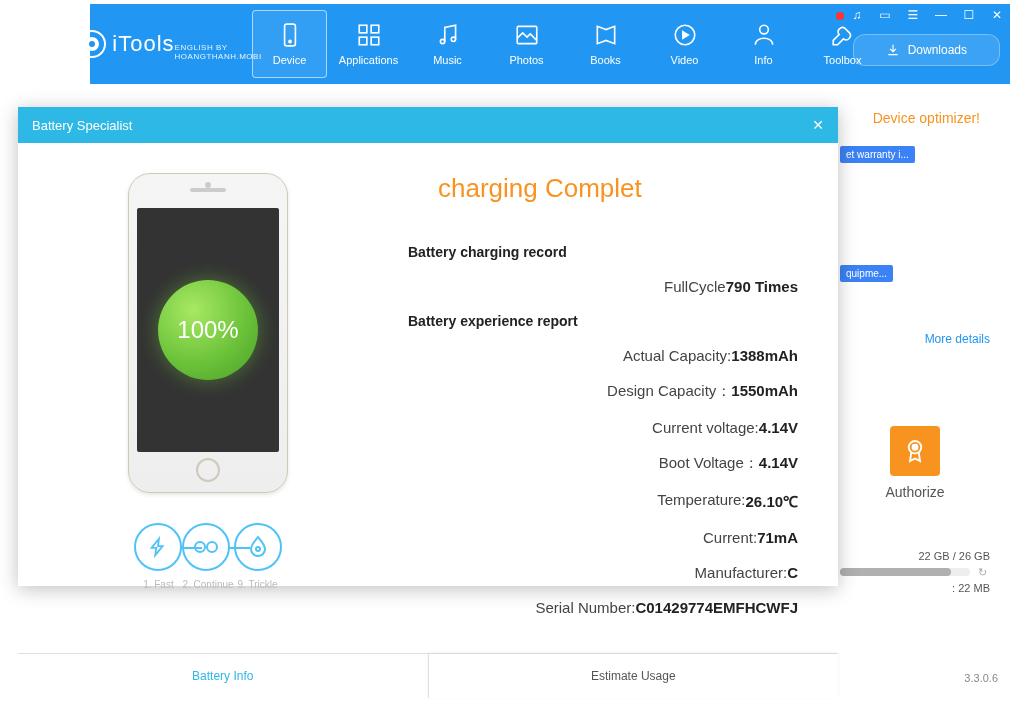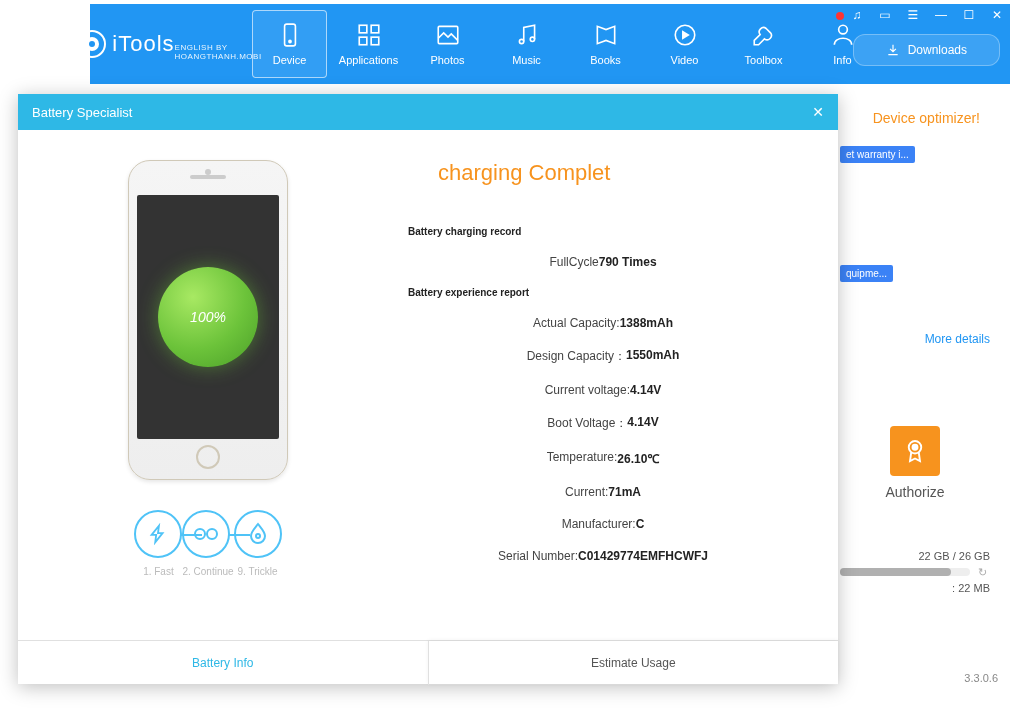--- a/index.html
+++ b/index.html
@@ -32,41 +32,41 @@
 .authorize-box { text-align: center; margin-top: 80px; }
 .authorize-icon { width: 50px; height: 50px; background: #f7931e; border-radius: 4px; margin: 0 auto 8px; display: flex; align-items: center; justify-content: center; }
 .authorize-label { font-size: 14px; color: #555; }
 .storage { margin-top: 50px; font-size: 11px; color: #555; }
 .storage-bar { width: 130px; height: 8px; background: #eee; border-radius: 4px; margin: 6px 0; position: relative; }
 .storage-fill { position: absolute; left: 0; top: 0; height: 100%; width: 85%; background: #b0b0b0; border-radius: 4px; }
 .refresh-icon { display: inline-block; margin-left: 8px; color: #aaa; cursor: pointer; }
 .version { position: absolute; right: 12px; bottom: 10px; font-size: 11px; color: #888; }
 
 
-.modal { position: absolute; left: 18px; top: 94px; width: 820px; height: 590px; background: #fff; box-shadow: 0 3px 18px rgba(0,0,0,.25); }
+.modal { position: absolute; left: 18px; top: 107px; width: 820px; height: 479px; background: #fff; box-shadow: 0 3px 18px rgba(0,0,0,.25); }
 .modal-title { background: #2eb8e6; color: #fff; padding: 10px 14px; font-size: 13px; display: flex; justify-content: space-between; align-items: center; }
 .modal-close { cursor: pointer; font-size: 14px; }
 .modal-body { display: flex; height: 510px; }
 .phone-col { width: 380px; display: flex; flex-direction: column; align-items: center; padding-top: 30px; }
 .phone { width: 160px; height: 320px; background: linear-gradient(#f5f5f5,#eee); border: 1px solid #d0c9b8; border-radius: 22px; position: relative; box-shadow: 0 2px 4px rgba(0,0,0,.1); }
 .phone::before { content:''; position: absolute; left: 50%; top: 14px; transform: translateX(-50%); width: 36px; height: 4px; background: #ccc; border-radius: 2px; }
 .phone::after { content:''; position: absolute; left: 50%; top: 8px; transform: translateX(-50%); width: 6px; height: 6px; background: #ccc; border-radius: 50%; }
 .screen { position: absolute; left: 8px; right: 8px; top: 34px; bottom: 40px; background: #333; border-radius: 2px; display: flex; align-items: center; justify-content: center; }
-.battery-circle { width: 100px; height: 100px; border-radius: 50%; background: radial-gradient(circle at 35% 30%, #a8e963 0%, #6cc33a 55%, #4a9e28 100%); display: flex; align-items: center; justify-content: center; color: #fff; font-size: 14px; font-weight: 300; box-shadow: 0 0 20px rgba(120,220,60,.4); font-style: italic; }
+.battery-circle { width: 100px; height: 100px; border-radius: 50%; background: radial-gradient(circle at 35% 30%, #a8e963 0%, #6cc33a 55%, #4a9e28 100%); display: flex; align-items: center; justify-content: center; color: #fff; font-size: 24px; font-weight: 300; box-shadow: 0 0 20px rgba(120,220,60,.4); }
 .home-btn { position: absolute; left: 50%; bottom: 10px; transform: translateX(-50%); width: 24px; height: 24px; border: 2px solid #d0c9b8; border-radius: 50%; }
 .phases { display: flex; margin-top: 30px; }
 .phase { text-align: center; }
 .phase-circle { width: 48px; height: 48px; border: 2px solid #4fc3f7; border-radius: 50%; display: flex; align-items: center; justify-content: center; color: #4fc3f7; position: relative; }
 .phase-line { position: absolute; right: -22px; top: 50%; width: 22px; height: 2px; background: #4fc3f7; }
 .phase-label { font-size: 10px; color: #bbb; margin-top: 8px; }
 
 .info-col { flex: 1; padding: 20px 40px 20px 10px; }
-.status { color: #f7931e; font-size: 22px; font-weight: 300; margin: 10px 0 40px 30px; }
-.section-h { font-weight: bold; font-size: 10px; color: #222; margin: 18px 0 14px; }
-.row { display: flex; justify-content: center; font-size: 12px; color: #444; margin: 18px 0; }
+.status { color: #f7931e; font-size: 26px; font-weight: 300; margin: 10px 0 40px 30px; }
+.section-h { font-weight: bold; font-size: 14px; color: #222; margin: 18px 0 14px; }
+.row { display: flex; justify-content: flex-end; font-size: 15px; color: #444; margin: 18px 0; }
 .row .val { font-weight: bold; color: #222; }
 
 .modal-tabs { display: flex; height: 45px; border-top: 1px solid #e0e0e0; }
 .m-tab { flex: 1; display: flex; align-items: center; justify-content: center; font-size: 12px; color: #555; cursor: pointer; }
 .m-tab.active { color: #2eb8e6; }
 .m-tab:last-child { border-left: 1px solid #e0e0e0; box-shadow: 0 -1px 4px rgba(0,0,0,.05); }
 </style>
 </head>
 <body>
 
@@ -93,58 +93,58 @@
         <svg class="nav-icon" viewBox="0 0 24 24" fill="none" stroke="#fff" stroke-width="1.5">
             <rect x="3" y="3" width="7" height="7"></rect>
             <rect x="14" y="3" width="7" height="7"></rect>
             <rect x="3" y="14" width="7" height="7"></rect>
             <rect x="14" y="14" width="7" height="7"></rect>
           </svg>
         <span>Applications</span>
       </div>
       <div class="nav-item">
         <svg class="nav-icon" viewBox="0 0 24 24" fill="none" stroke="#fff" stroke-width="1.5">
-            <rect x="3" y="4" width="18" height="16" rx="1"></rect>
-            <path d="M3 15l5-5 4 4 3-3 6 6"></path>
-          </svg>
-        <span>Photos</span>
-      </div>
-      <div class="nav-item">
-        <svg class="nav-icon" viewBox="0 0 24 24" fill="none" stroke="#fff" stroke-width="1.5">
             <path d="M9 18V5l10-2v13"></path>
             <circle cx="7" cy="18" r="2"></circle>
             <circle cx="17" cy="16" r="2"></circle>
           </svg>
         <span>Music</span>
       </div>
       <div class="nav-item">
         <svg class="nav-icon" viewBox="0 0 24 24" fill="none" stroke="#fff" stroke-width="1.5">
+            <rect x="3" y="4" width="18" height="16" rx="1"></rect>
+            <path d="M3 15l5-5 4 4 3-3 6 6"></path>
+          </svg>
+        <span>Photos</span>
+      </div>
+      <div class="nav-item">
+        <svg class="nav-icon" viewBox="0 0 24 24" fill="none" stroke="#fff" stroke-width="1.5">
             <path d="M4 4v16l8-3 8 3V4l-8 3z"></path>
           </svg>
         <span>Books</span>
       </div>
       <div class="nav-item">
         <svg class="nav-icon" viewBox="0 0 24 24" fill="none" stroke="#fff" stroke-width="1.5">
             <circle cx="12" cy="12" r="9"></circle>
             <path d="M10 9l5 3-5 3z" fill="#fff"></path>
           </svg>
         <span>Video</span>
       </div>
       <div class="nav-item">
         <svg class="nav-icon" viewBox="0 0 24 24" fill="none" stroke="#fff" stroke-width="1.5">
-            <path d="M14 6a4 4 0 00-5.6 5.6L3 17v4h4l5.4-5.4A4 4 0 0018 10l-4-4z"></path>
-          </svg>
-        <span>Toolbox</span>
-      </div>
-      <div class="nav-item">
-        <svg class="nav-icon" viewBox="0 0 24 24" fill="none" stroke="#fff" stroke-width="1.5">
             <circle cx="12" cy="7" r="4"></circle>
             <path d="M4 21c0-4 4-6 8-6s8 2 8 6"></path>
           </svg>
         <span>Info</span>
+      </div>
+      <div class="nav-item">
+        <svg class="nav-icon" viewBox="0 0 24 24" fill="none" stroke="#fff" stroke-width="1.5">
+            <path d="M14 6a4 4 0 00-5.6 5.6L3 17v4h4l5.4-5.4A4 4 0 0018 10l-4-4z"></path>
+          </svg>
+        <span>Toolbox</span>
       </div>
     </div>
     <div class="red-dot"></div>
     <div class="win-controls">
       <div class="win-btn">♫</div>
       <div class="win-btn">▭</div>
       <div class="win-btn">☰</div>
       <div class="win-btn">—</div>
       <div class="win-btn">☐</div>
       <div class="win-btn">✕</div>

